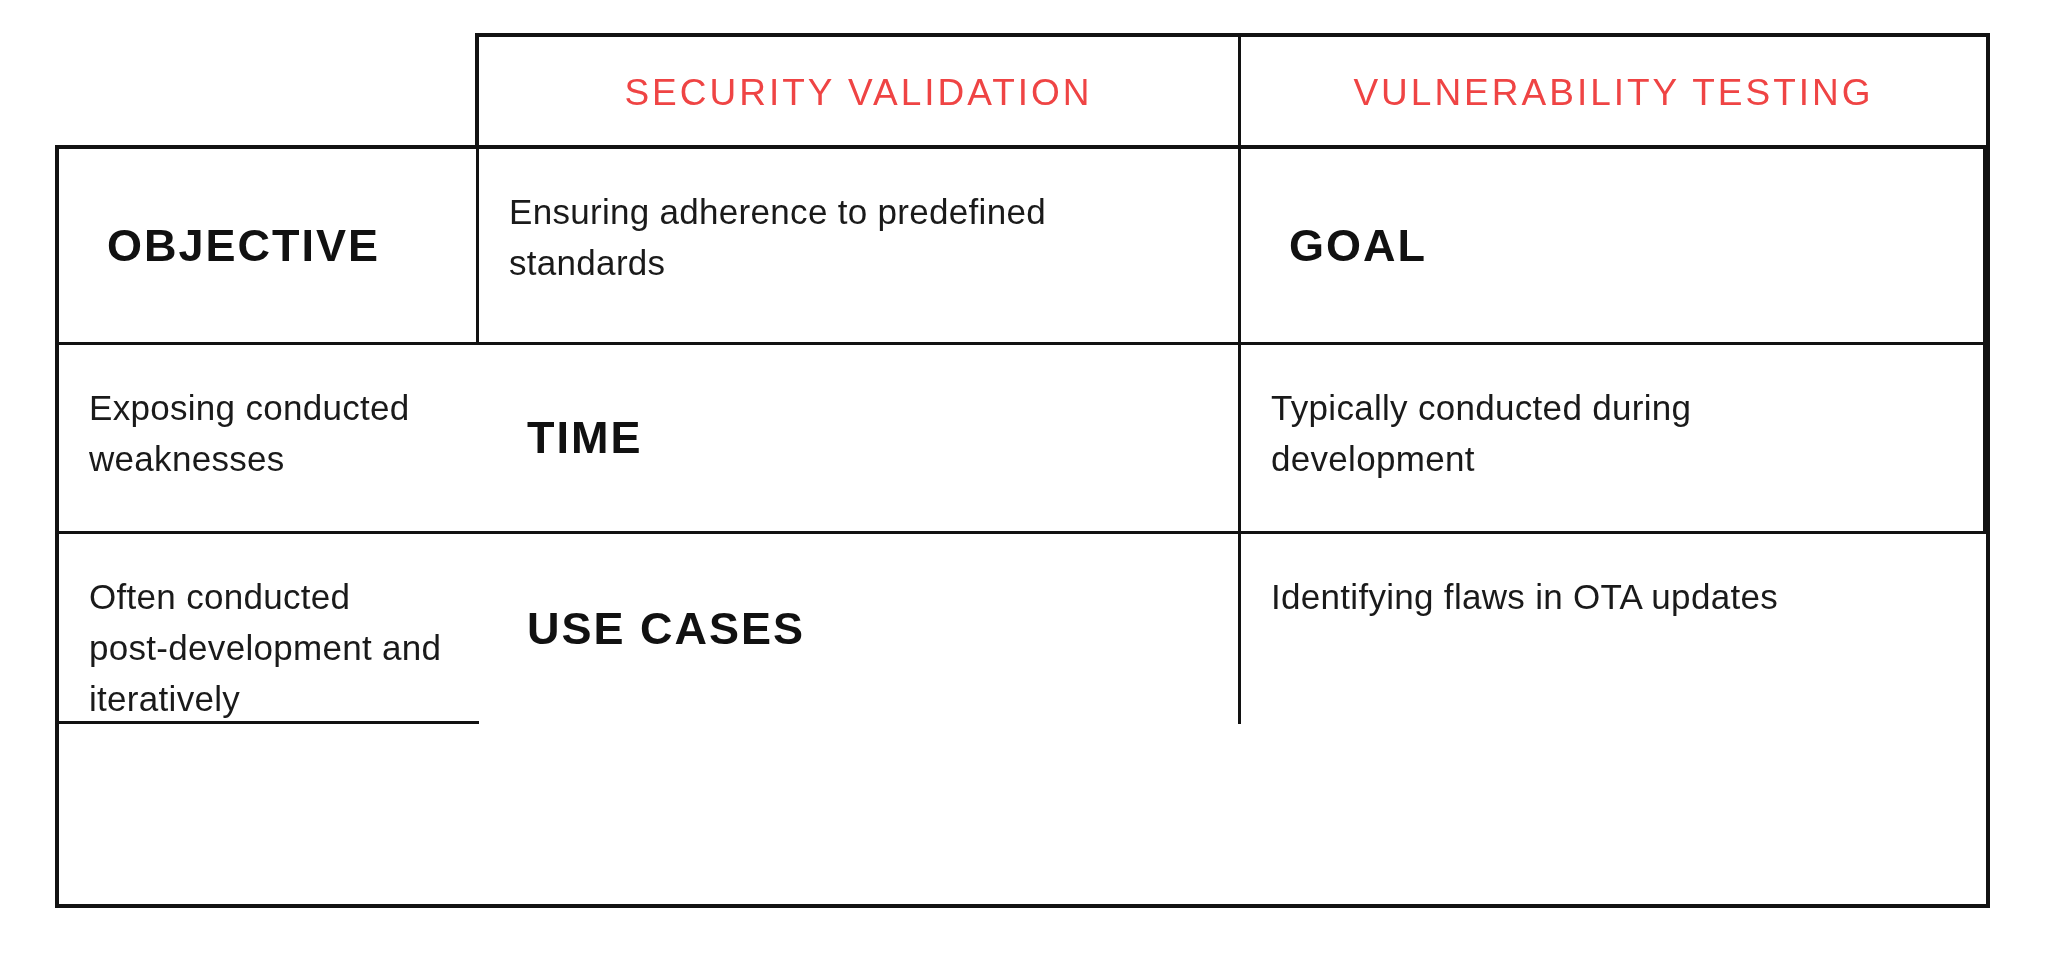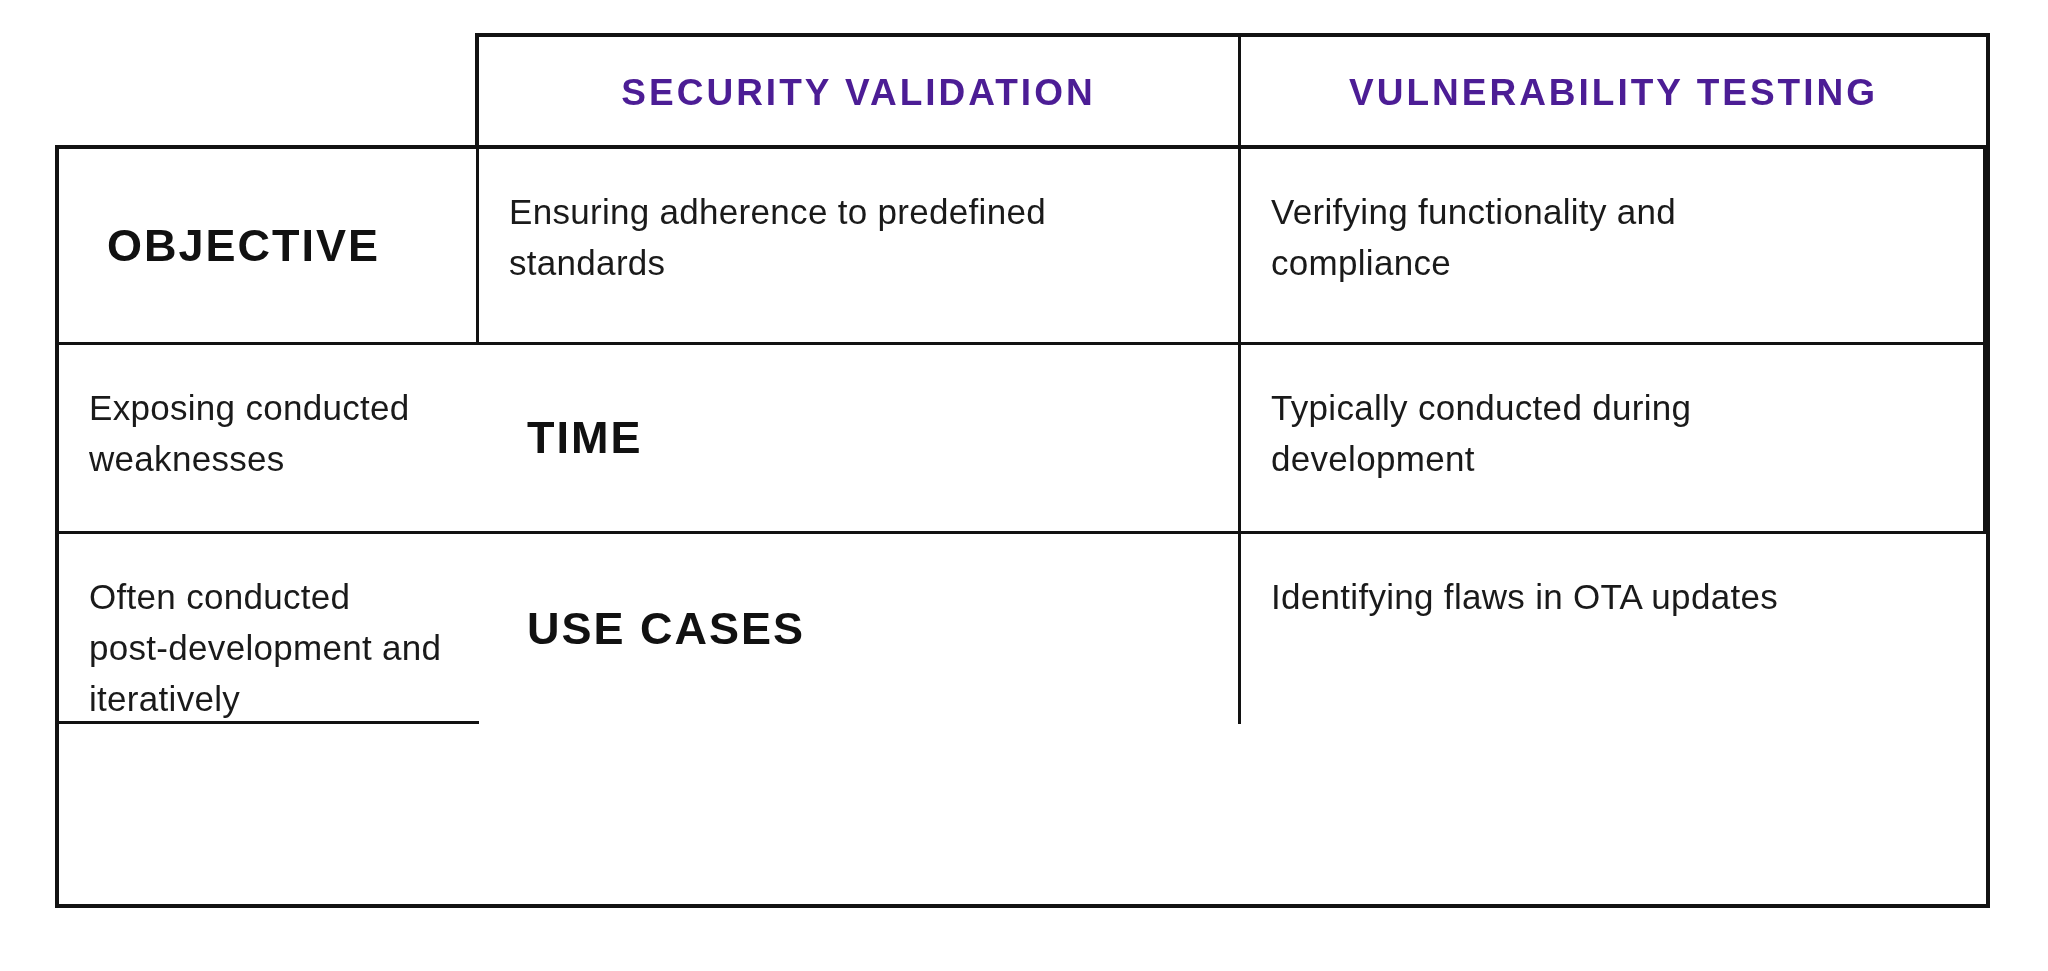--- a/index.html
+++ b/index.html
@@ -32,24 +32,24 @@
     height: 116px;
     border: 4px solid #121212;
     border-bottom: none;
     display: flex;
     background: #ffffff;
   }
   .header-cell {
     display: flex;
     align-items: center;
     justify-content: center;
-    font-weight: 700;
+    font-weight: 400;
     font-size: 37px;
     letter-spacing: 3px;
-    color: #4c1d95;
+    color: #ef4444;
   }
   .header-cell.first {
     width: 762px;
     border-right: 3px solid #121212;
   }
   .header-cell.second {
     flex: 1;
   }
   
   .body-table {
@@ -100,22 +100,21 @@
       <div class="header-cell first">SECURITY VALIDATION</div>
       <div class="header-cell second">VULNERABILITY TESTING</div>
     </div>
 
     <div class="body-table">
 
       <div class="cell label-cell">OBJECTIVE</div>
       <div class="cell data-cell">Ensuring adherence to predefined
 standards</div>
 
-      <div class="cell data-cell">Verifying functionality and
-compliance</div>
+      <div class="cell label-cell">GOAL</div>
       <div class="cell data-cell last-col">Exposing conducted weaknesses</div>
 
       <div class="cell label-cell">TIME</div>
       <div class="cell data-cell">Typically conducted during
 development</div>
       <div class="cell data-cell last-col">Often conducted
 post-development and iteratively</div>
 
       <div class="cell label-cell last-row">USE CASES</div>
       <div class="cell data-cell last-col last-row">Identifying flaws in OTA updates</div>

